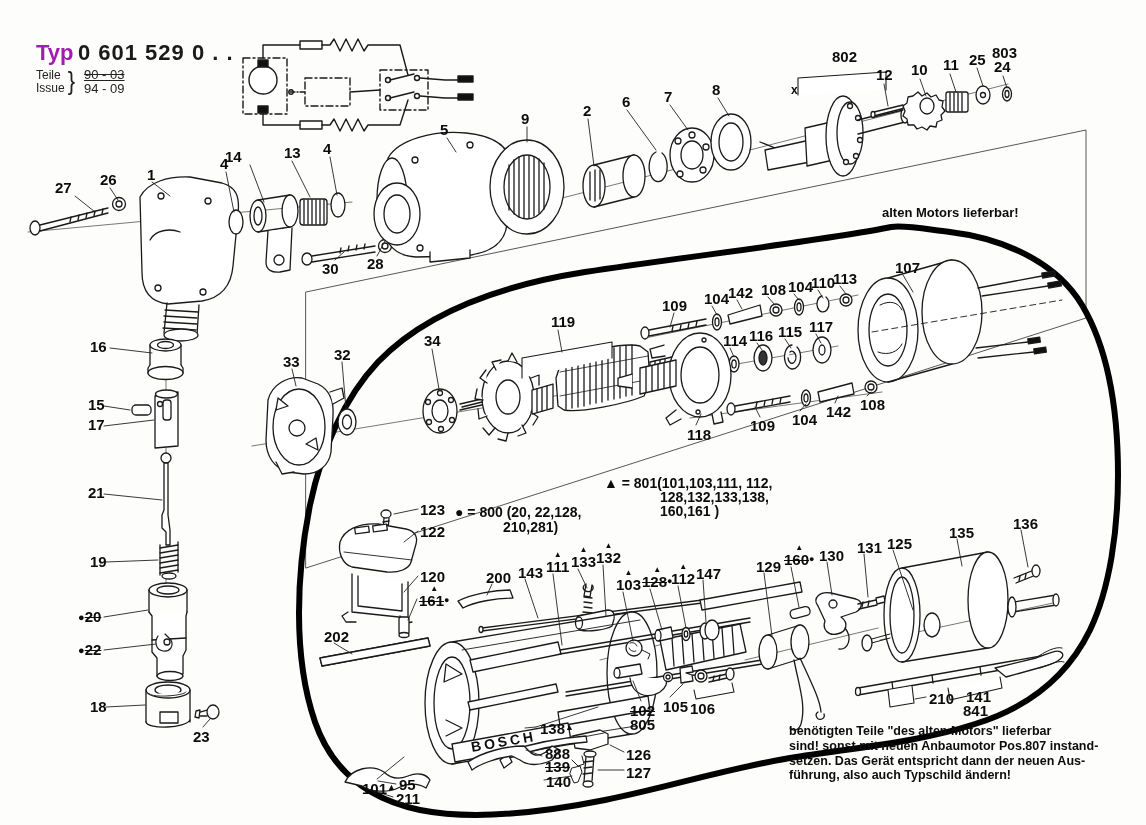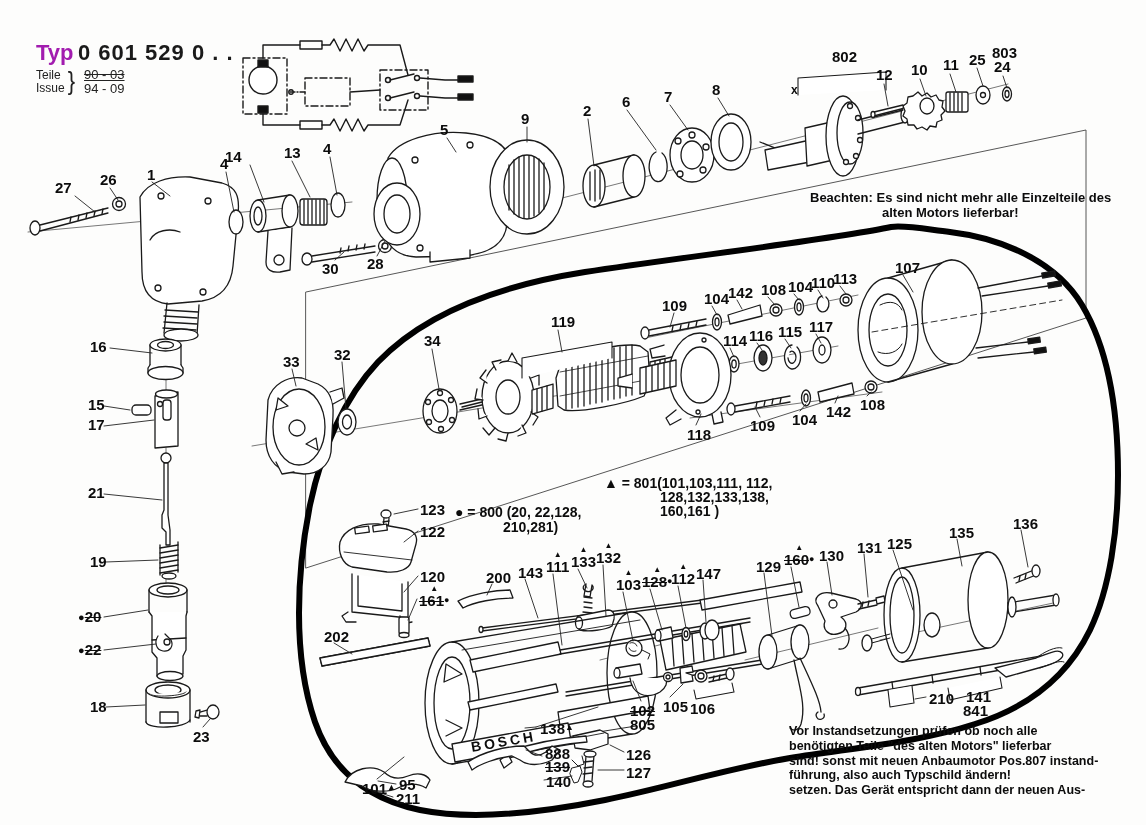--- a/index.html
+++ b/index.html
@@ -619,29 +619,27 @@
       <div>Issue</div>
     </div>
     <div class="brace">}</div>
     <div class="valcol">
       <div class="struckunder">90 - 03</div>
       <div>94 - 09</div>
     </div>
   </div>
 </div>
 
-<div class="note" style="left:810px;top:190px">Beachten: Es sind nicht mehr alle Einzelteile des</div>
 <div class="note" style="left:882px;top:205px">alten Motors lieferbar!</div>
 
 <div class="repair">
-  <div>Vor Instandsetzungen prüfen ob noch alle</div>
   <div>benötigten Teile "des alten Motors" lieferbar</div>
   <div>sind! sonst mit neuen Anbaumotor Pos.807 instand-</div>
+  <div>setzen. Das Gerät entspricht dann der neuen Aus-</div>
   <div>führung, also auch Typschild ändern!</div>
-  <div>setzen. Das Gerät entspricht dann der neuen Aus-</div>
 </div>
 
 
 <div class="legend" style="left:455px;top:505px">● = 800 (20, 22,128,</div>
 <div class="legend" style="left:503px;top:520px">210,281)</div>
 <div class="legend" style="left:604px;top:476px">▲ = 801(101,103,111, 112,</div>
 <div class="legend" style="left:660px;top:490px">128,132,133,138,</div>
 <div class="legend" style="left:660px;top:504px">160,161 )</div>
 
 <div class="pl" style="left:55px;top:180px">27</div>

